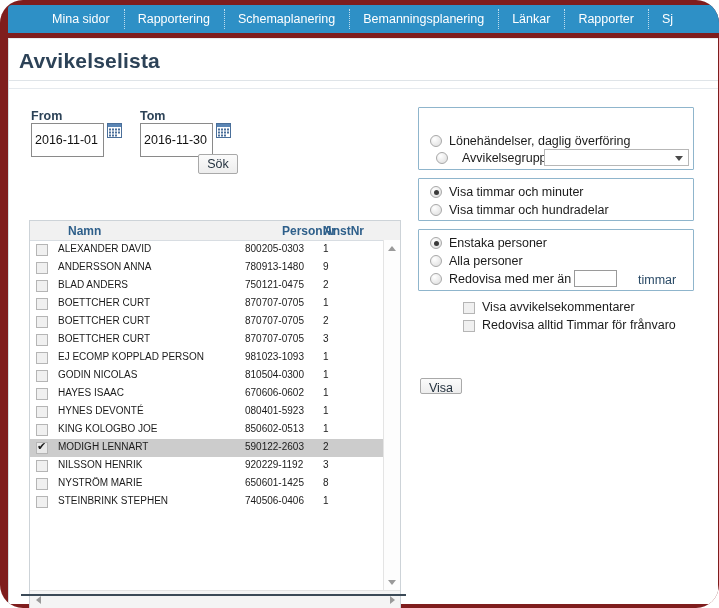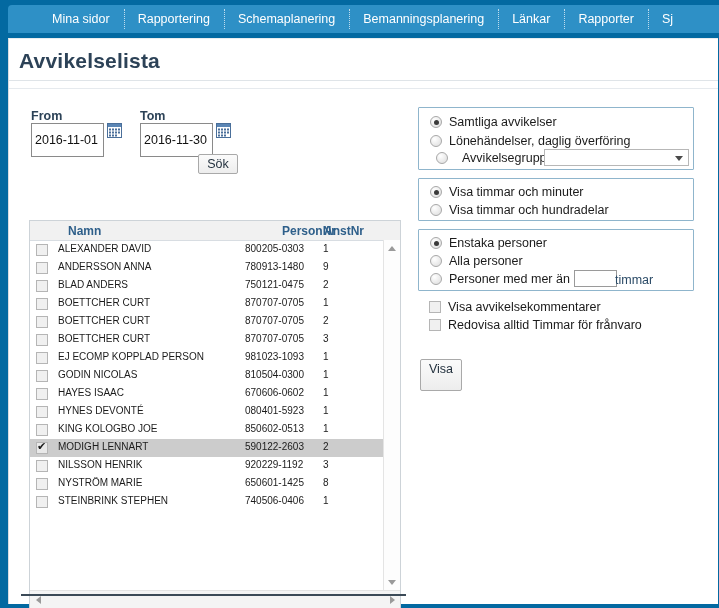--- a/index.html
+++ b/index.html
@@ -6,21 +6,22 @@
     margin: 0;
     padding: 0;
     background: #ffffff;
     font-family: "Liberation Sans", sans-serif;
   }
   #screen {
     position: relative;
     width: 719px;
     height: 608px;
     overflow: hidden;
-    background: #0369a1;
+    background: #7f1d1d;
+    border-radius: 23px;
   }
 
   
   .navbar {
     position: absolute;
     left: 8px;
     top: 5px;
     width: 711px;
     height: 28px;
     background: #2e90c6;
@@ -313,25 +314,26 @@
   }
   .plain-label {
     position: absolute;
     font-size: 12.5px;
     color: #1b1b1b;
     white-space: nowrap;
   }
   .chk-row {
     position: absolute;
     display: flex;
-    align-items: center;
+    align-items: flex-end;
     font-size: 12.5px;
     color: #1b1b1b;
     white-space: nowrap;
     cursor: pointer;
+    margin-left: 34px;
   }
 
   .bottom-rule {
     position: absolute;
     left: 12px;
     top: 555px;
     width: 385px;
     height: 2px;
     background: #3b4a57;
   }
@@ -529,24 +531,20 @@
         <div class="arrow left">
             <div class="tri tri-left"></div>
           </div>
         <div class="arrow right">
             <div class="tri tri-right"></div>
           </div>
       </div>
     </div>
 
     <div class="opt-group" style="left:409px; top:68px; width:276px; height:63px;">
-      <div class="opt-row" style="left:11px; top:7px;">
-        <span class="radio on"></span>
-        <span>Samtliga avvikelser</span>
-      </div>
       <div class="opt-row" style="left:11px; top:26px;">
         <span class="radio"></span>
         <span>Lönehändelser, daglig överföring</span>
       </div>
       <div class="opt-row" style="left:17px; top:43px;gap:7px;">
         <span class="radio"></span>
         <span>Avvikelsegrupp</span>
       </div>
       <div class="select" style="left:125px; top:41px; width:145px;">
         <span class="caret"></span>
@@ -568,32 +566,32 @@
       <div class="opt-row" style="left:11px; top:6px;">
         <span class="radio on"></span>
         <span>Enstaka personer</span>
       </div>
       <div class="opt-row" style="left:11px; top:24px;">
         <span class="radio"></span>
         <span>Alla personer</span>
       </div>
       <div class="opt-row" style="left:11px; top:42px;">
         <span class="radio"></span>
-        <span>Personer med mer än</span>
+        <span>Redovisa med mer än</span>
       </div>
       <input class="small-input" style="left: 155px; top: 40px; width: 43px;" value="">
-      <div class="plain-label" style="left:196px; top:43px; color:#2a4a66;">timmar</div>
+      <div class="plain-label" style="left:219px; top:43px; color:#2a4a66;">timmar</div>
     </div>
 
     <div class="chk-row" style="left:420px; top:261px;">
       <span class="checkbox"></span>
       <span>Visa avvikelsekommentarer</span>
     </div>
     <div class="chk-row" style="left:420px; top:279px;">
       <span class="checkbox"></span>
       <span>Redovisa alltid Timmar för frånvaro</span>
     </div>
 
-    <div class="btn" style="left:411px; top:320px; width:42px; height:32px; line-height:18px;">Visa</div>
+    <div class="btn" style="left:411px; top:339px; width:42px; height:16px; line-height:18px;">Visa</div>
 
     <div class="bottom-rule"></div>
   </div>
 </div>
 
 </body></html>

